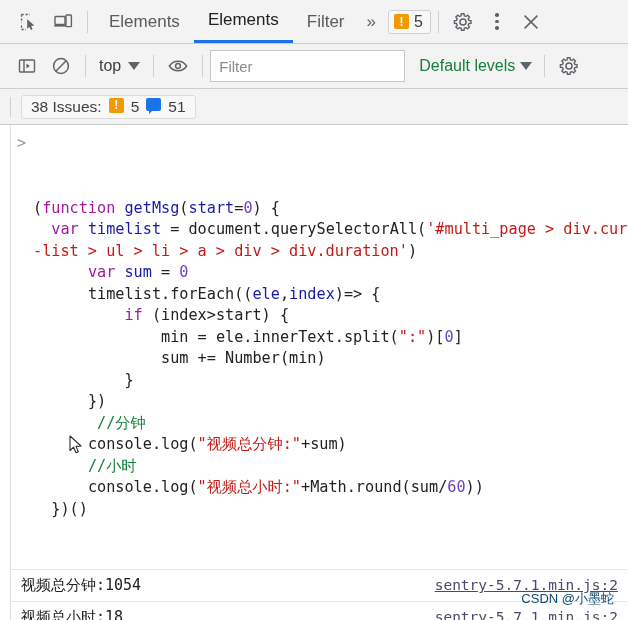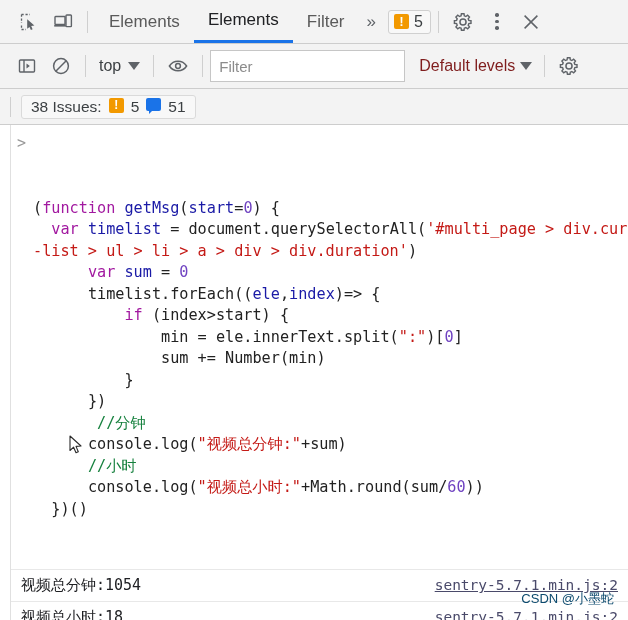--- a/index.html
+++ b/index.html
@@ -84,21 +84,21 @@
   .filter-input {
     width:195px; height:32px;
     border:1px solid #c6c6c6; background:#fff;
     font-size:15px; color:#3c4043;
     padding:0 8px; outline:none;
     font-family:"Liberation Sans", sans-serif;
   }
   .filter-input::placeholder { color:#8b8b8b; }
   .levels {
     display:flex; align-items:center; gap:5px;
-    font-size:16px; color:#7f1d1d;
+    font-size:16px; color:#15803d;
     margin-left:14px; cursor:pointer; white-space:nowrap;
   }
 
   
   .issuesbar {
     height:36px; min-height:36px;
     background:#f3f3f3;
     border-bottom:1px solid #cdcdcd;
     display:flex; align-items:center;
     padding-left:10px;

